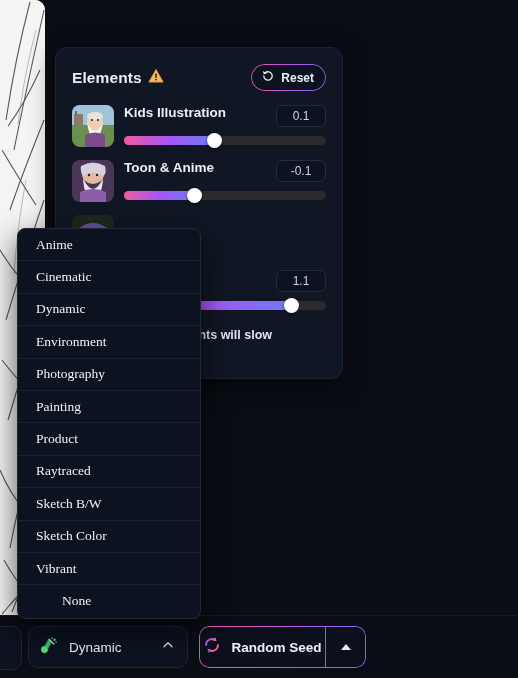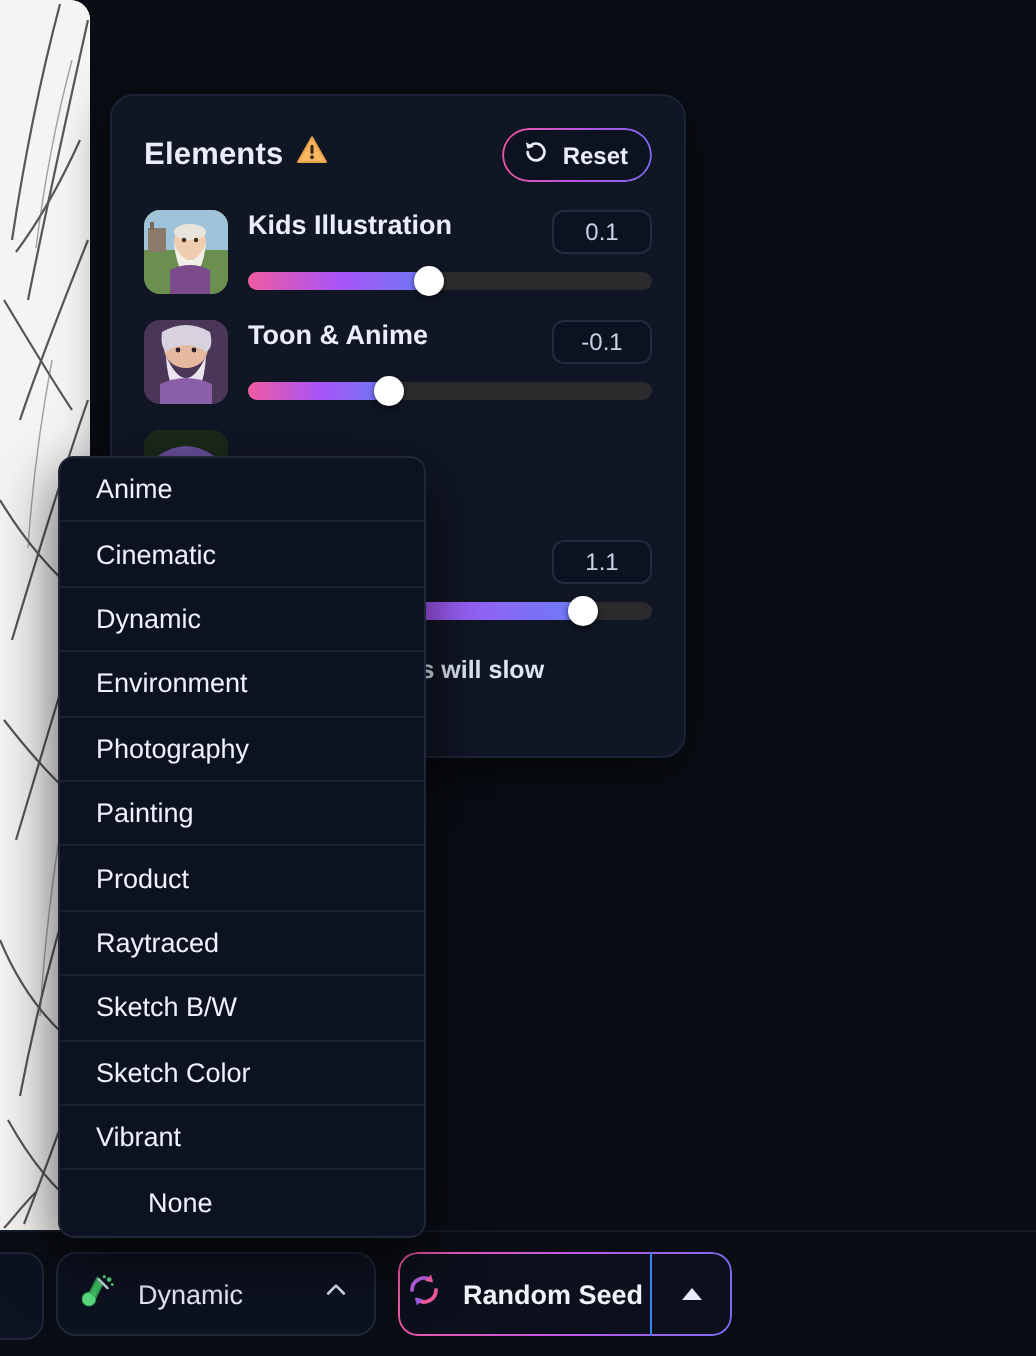--- a/index.html
+++ b/index.html
@@ -158,28 +158,29 @@
     margin-top: 14px;
     color: #dfe6f2;
     font-size: 12.5px;
     font-weight: bold;
     line-height: 1.45;
   }
 
   
   .dropdown {
     position: absolute;
-    left: 29px; top: 228px;
+    left: 17px; top: 228px;
     width: 182px;
     background: #0d1220;
     border: 1px solid #1f2839;
     border-radius: 8px;
     box-shadow: 0 10px 30px rgba(0,0,0,.65);
     overflow: hidden;
     z-index: 20;
+    font-family: Liberation Serif, serif;
   }
   .dd-item {
     height: 32.4px;
     display: flex;
     align-items: center;
     padding: 0 18px;
     box-sizing: border-box;
     color: #eef2fa;
     font-size: 13.5px;
     border-bottom: 1px solid #1a2231;

